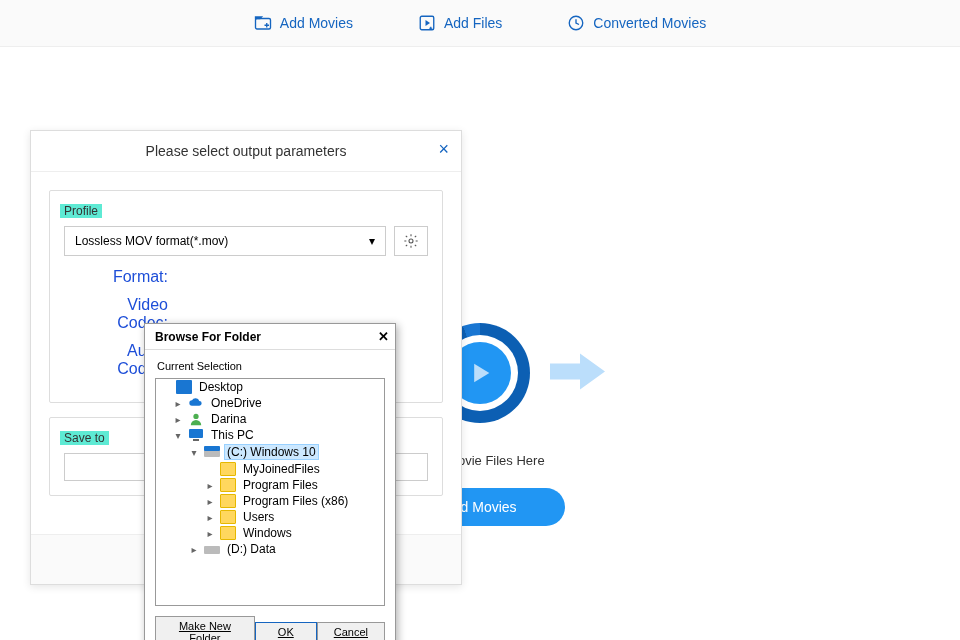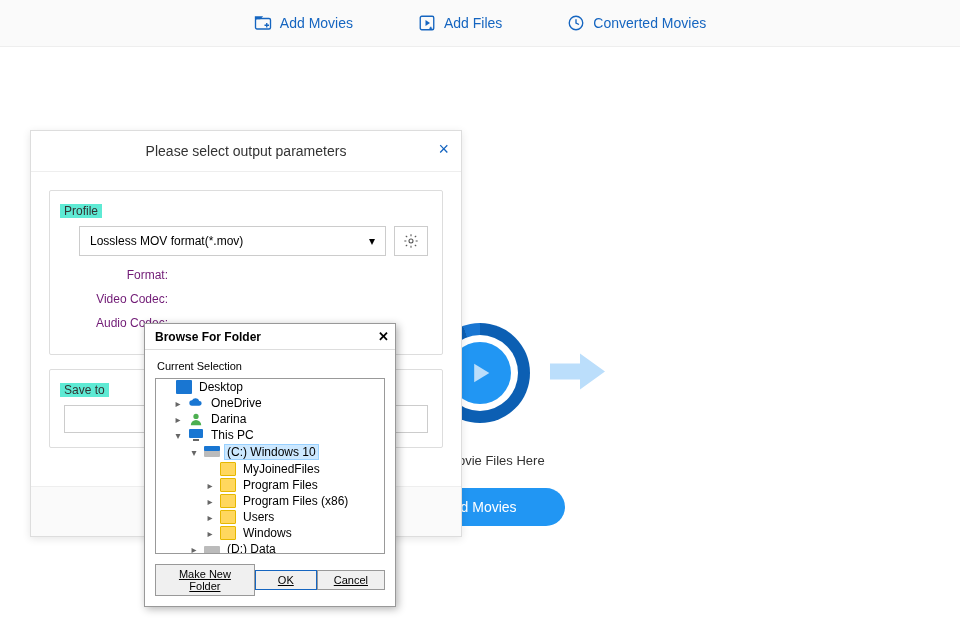--- a/index.html
+++ b/index.html
@@ -18,32 +18,32 @@
 .arrR { right: -75px; }
 .arrow svg { width: 55px; height: 40px; }
 .dragtext { margin-top: 30px; color: #333; font-size: 13px; }
 .addmoviebtn { margin-top: 20px; background: #2196f3; color: #fff; border: none; border-radius: 20px; padding: 11px 48px; font-size: 14px; cursor: pointer; }
 .dialog { position: absolute; left: 30px; top: 130px; width: 432px; background: #fff; border: 1px solid #ddd; box-shadow: 0 2px 8px rgba(0,0,0,0.1); }
 .dialog-hdr { display: flex; align-items: center; justify-content: center; padding: 12px; border-bottom: 1px solid #eee; position: relative; font-size: 14px; color: #333; }
 .dialog-hdr .close { position: absolute; right: 12px; top: 8px; color: #1565c0; cursor: pointer; font-size: 18px; }
 .dialog-body { padding: 18px; }
 .fieldset { border: 1px solid #ddd; border-radius: 2px; padding: 12px 14px 14px 14px; margin-bottom: 14px; }
 .fieldset-legend { font-size: 12px; color: #333; background: #5eead4; padding: 0 4px; margin-left: -4px; margin-top: -20px; margin-bottom: 8px; display: inline-block; }
-.profile-row { display: flex; gap: 8px; align-items: center; margin-left: 15px; }
+.profile-row { display: flex; gap: 8px; align-items: center; }
 .profile-select { flex: 1; border: 1px solid #ccc; background: #fff; padding: 7px 10px; font-size: 12px; display: flex; justify-content: space-between; align-items: center; cursor: pointer; }
 .gearbtn { width: 34px; height: 30px; border: 1px solid #ccc; background: #fff; display: flex; align-items: center; justify-content: center; cursor: pointer; }
-.meta-rows { padding-left: 26px; padding-top: 12px; font-size: 12px; color: #701a75; }
+.meta-rows { padding-left: 26px; padding-top: 12px; font-size: 16px; color: #1d4ed8; }
 .meta-rows div { margin-bottom: 10px; text-align: right; width: 78px; }
 .saveto-input { width: 100%; border: 1px solid #ccc; height: 28px; padding: 4px; }
 .dialog-footer { height: 50px; border-top: 1px solid #eee; background: #fafafa; margin-top: 6px; }
 .browsefolder { position: absolute; left: 144px; top: 323px; width: 252px; background: #fff; border: 1px solid #999; box-shadow: 2px 2px 8px rgba(0,0,0,0.3); z-index: 50; }
 .bf-hdr { display: flex; justify-content: space-between; align-items: center; padding: 5px 6px 5px 10px; border-bottom: 1px solid #ddd; font-size: 12px; font-weight: bold; }
 .bf-hdr .x { cursor: pointer; font-size: 13px; }
 .bf-subhdr { padding: 10px 12px 6px 12px; font-size: 11px; }
-.bf-tree { border: 1px solid #999; background: #fff; margin: 0 10px; height: 176px; overflow-y: scroll; font-size: 12px; }
+.bf-tree { border: 1px solid #999; background: #fff; margin: 0 10px; height: 228px; overflow-y: scroll; font-size: 12px; }
 .tree-item { display: flex; align-items: center; gap: 4px; padding: 1px 4px; white-space: nowrap; }
 .tree-item .expander { width: 12px; text-align: center; color: #666; cursor: pointer; font-size: 10px; }
 .tree-item .expander.none { visibility: hidden; }
 .tree-item.selected span.label { background: #cce8ff; border: 1px solid #99d1ff; padding: 0 2px; }
 .tree-item .label { padding: 0 3px; }
 .ico-desktop, .ico-onedrive, .ico-user, .ico-pc, .ico-drive, .ico-folder { width: 16px; height: 14px; display: inline-block; }
 .ico-desktop { background: #1976d2; border-radius: 1px; }
 .ico-onedrive svg, .ico-user svg, .ico-pc svg, .ico-drive svg { width: 16px; height: 14px; }
 .ico-folder { background: #ffd75e; border: 1px solid #e6b800; border-radius: 1px; }
 .bf-footer { display: flex; padding: 10px; justify-content: flex-start; align-items: center; text-decoration: underline; }

